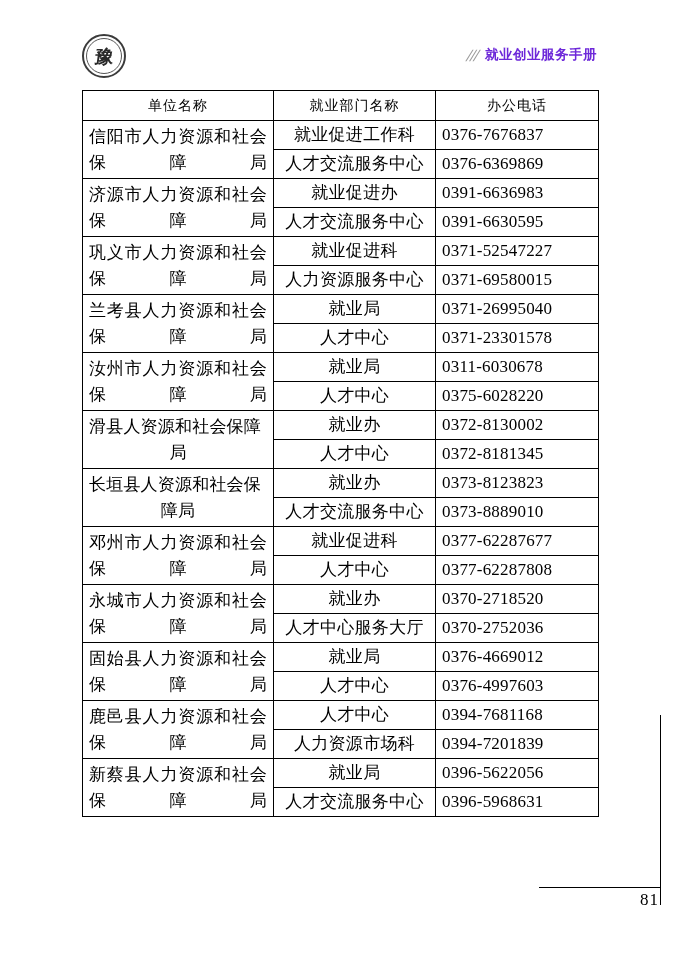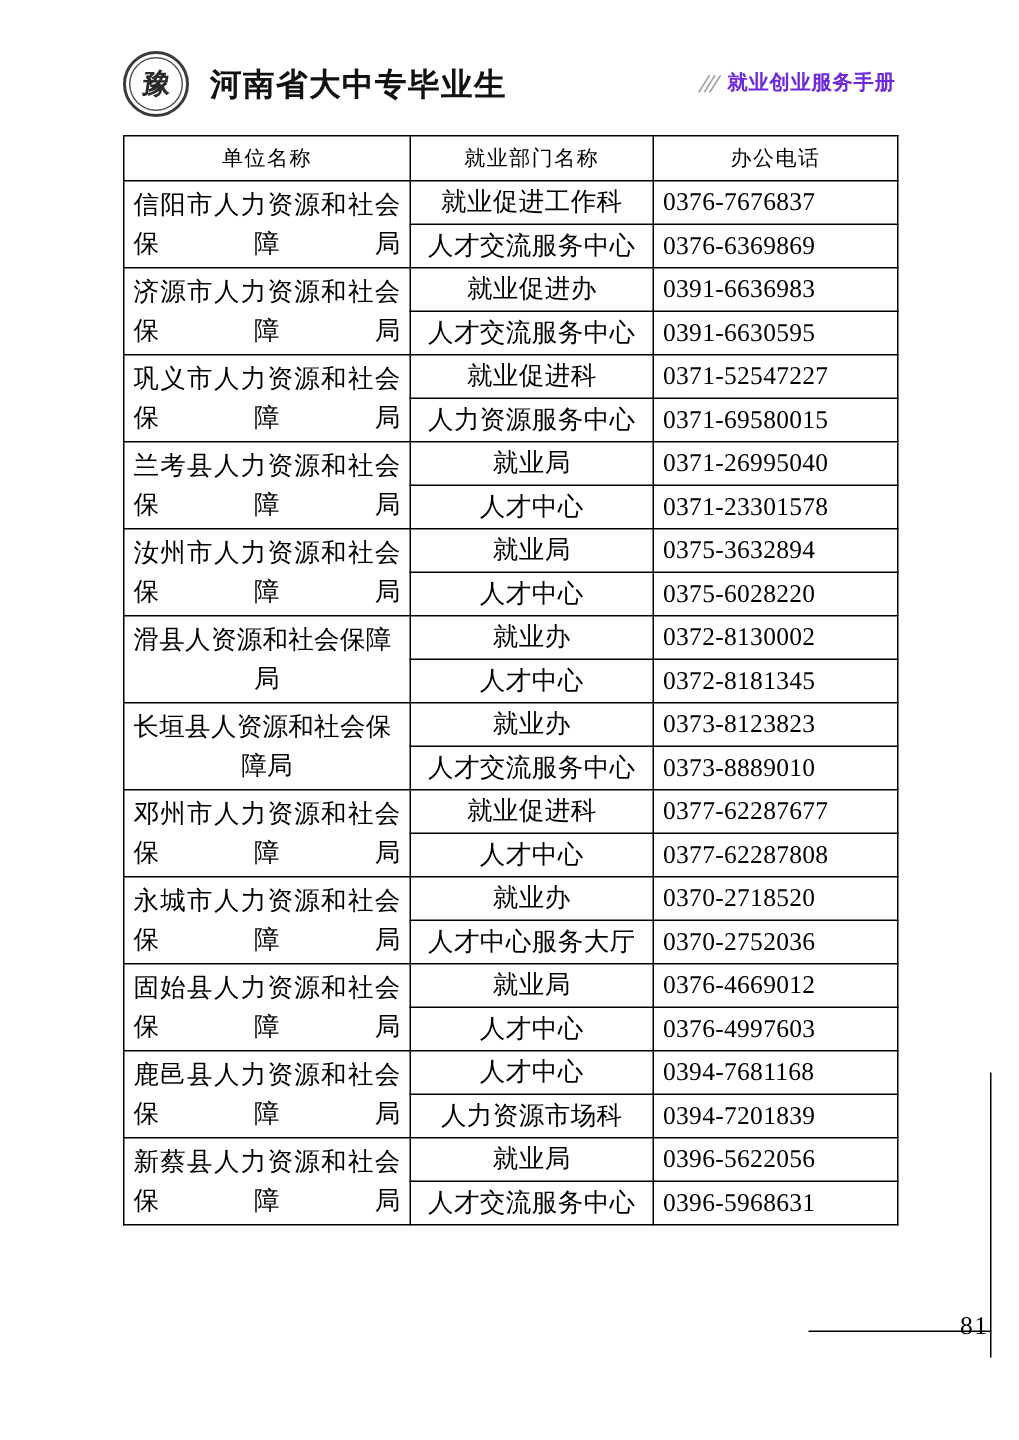--- a/index.html
+++ b/index.html
@@ -171,38 +171,37 @@
     position: absolute;
     right: 18px;
     bottom: 72px;
     width: 122px;
     height: 1px;
     background: #000;
   }
   .page-num {
     position: absolute;
     right: 20px;
-    bottom: 66px;
+    bottom: 50px;
     font-size: 17px;
     font-family: "Liberation Serif", "DejaVu Serif", serif;
     color: #000;
     letter-spacing: 1px;
   }
 </style>
 </head>
 <body>
 
 <div class="page">
 
   <div class="header">
     <div class="header-left">
       <div class="logo">
         <span class="logo-glyph">豫</span>
       </div>
-      <div class="header-title">河南省大中专毕业生</div>
     </div>
     <div class="header-right">
       <span class="slashes">///</span>
       <span class="header-sub">就业创业服务手册</span>
     </div>
   </div>
 
   <div class="table-wrap">
     <table class="dir">
       <colgroup>
@@ -250,21 +249,21 @@
             <td class="dept">就业局</td>
             <td class="phone">0371-26995040</td>
           </tr>
           <tr>
             <td class="dept">人才中心</td>
             <td class="phone">0371-23301578</td>
           </tr>
           <tr>
             <td class="unit" rowspan="2">汝州市人力资源和社会保障局</td>
             <td class="dept">就业局</td>
-            <td class="phone">0375-3632894</td>
+            <td class="phone">0311-6030678</td>
           </tr>
           <tr>
             <td class="dept">人才中心</td>
             <td class="phone">0375-6028220</td>
           </tr>
           <tr>
             <td class="unit single" rowspan="2">滑县人资源和社会保障局</td>
             <td class="dept">就业办</td>
             <td class="phone">0372-8130002</td>
           </tr>

